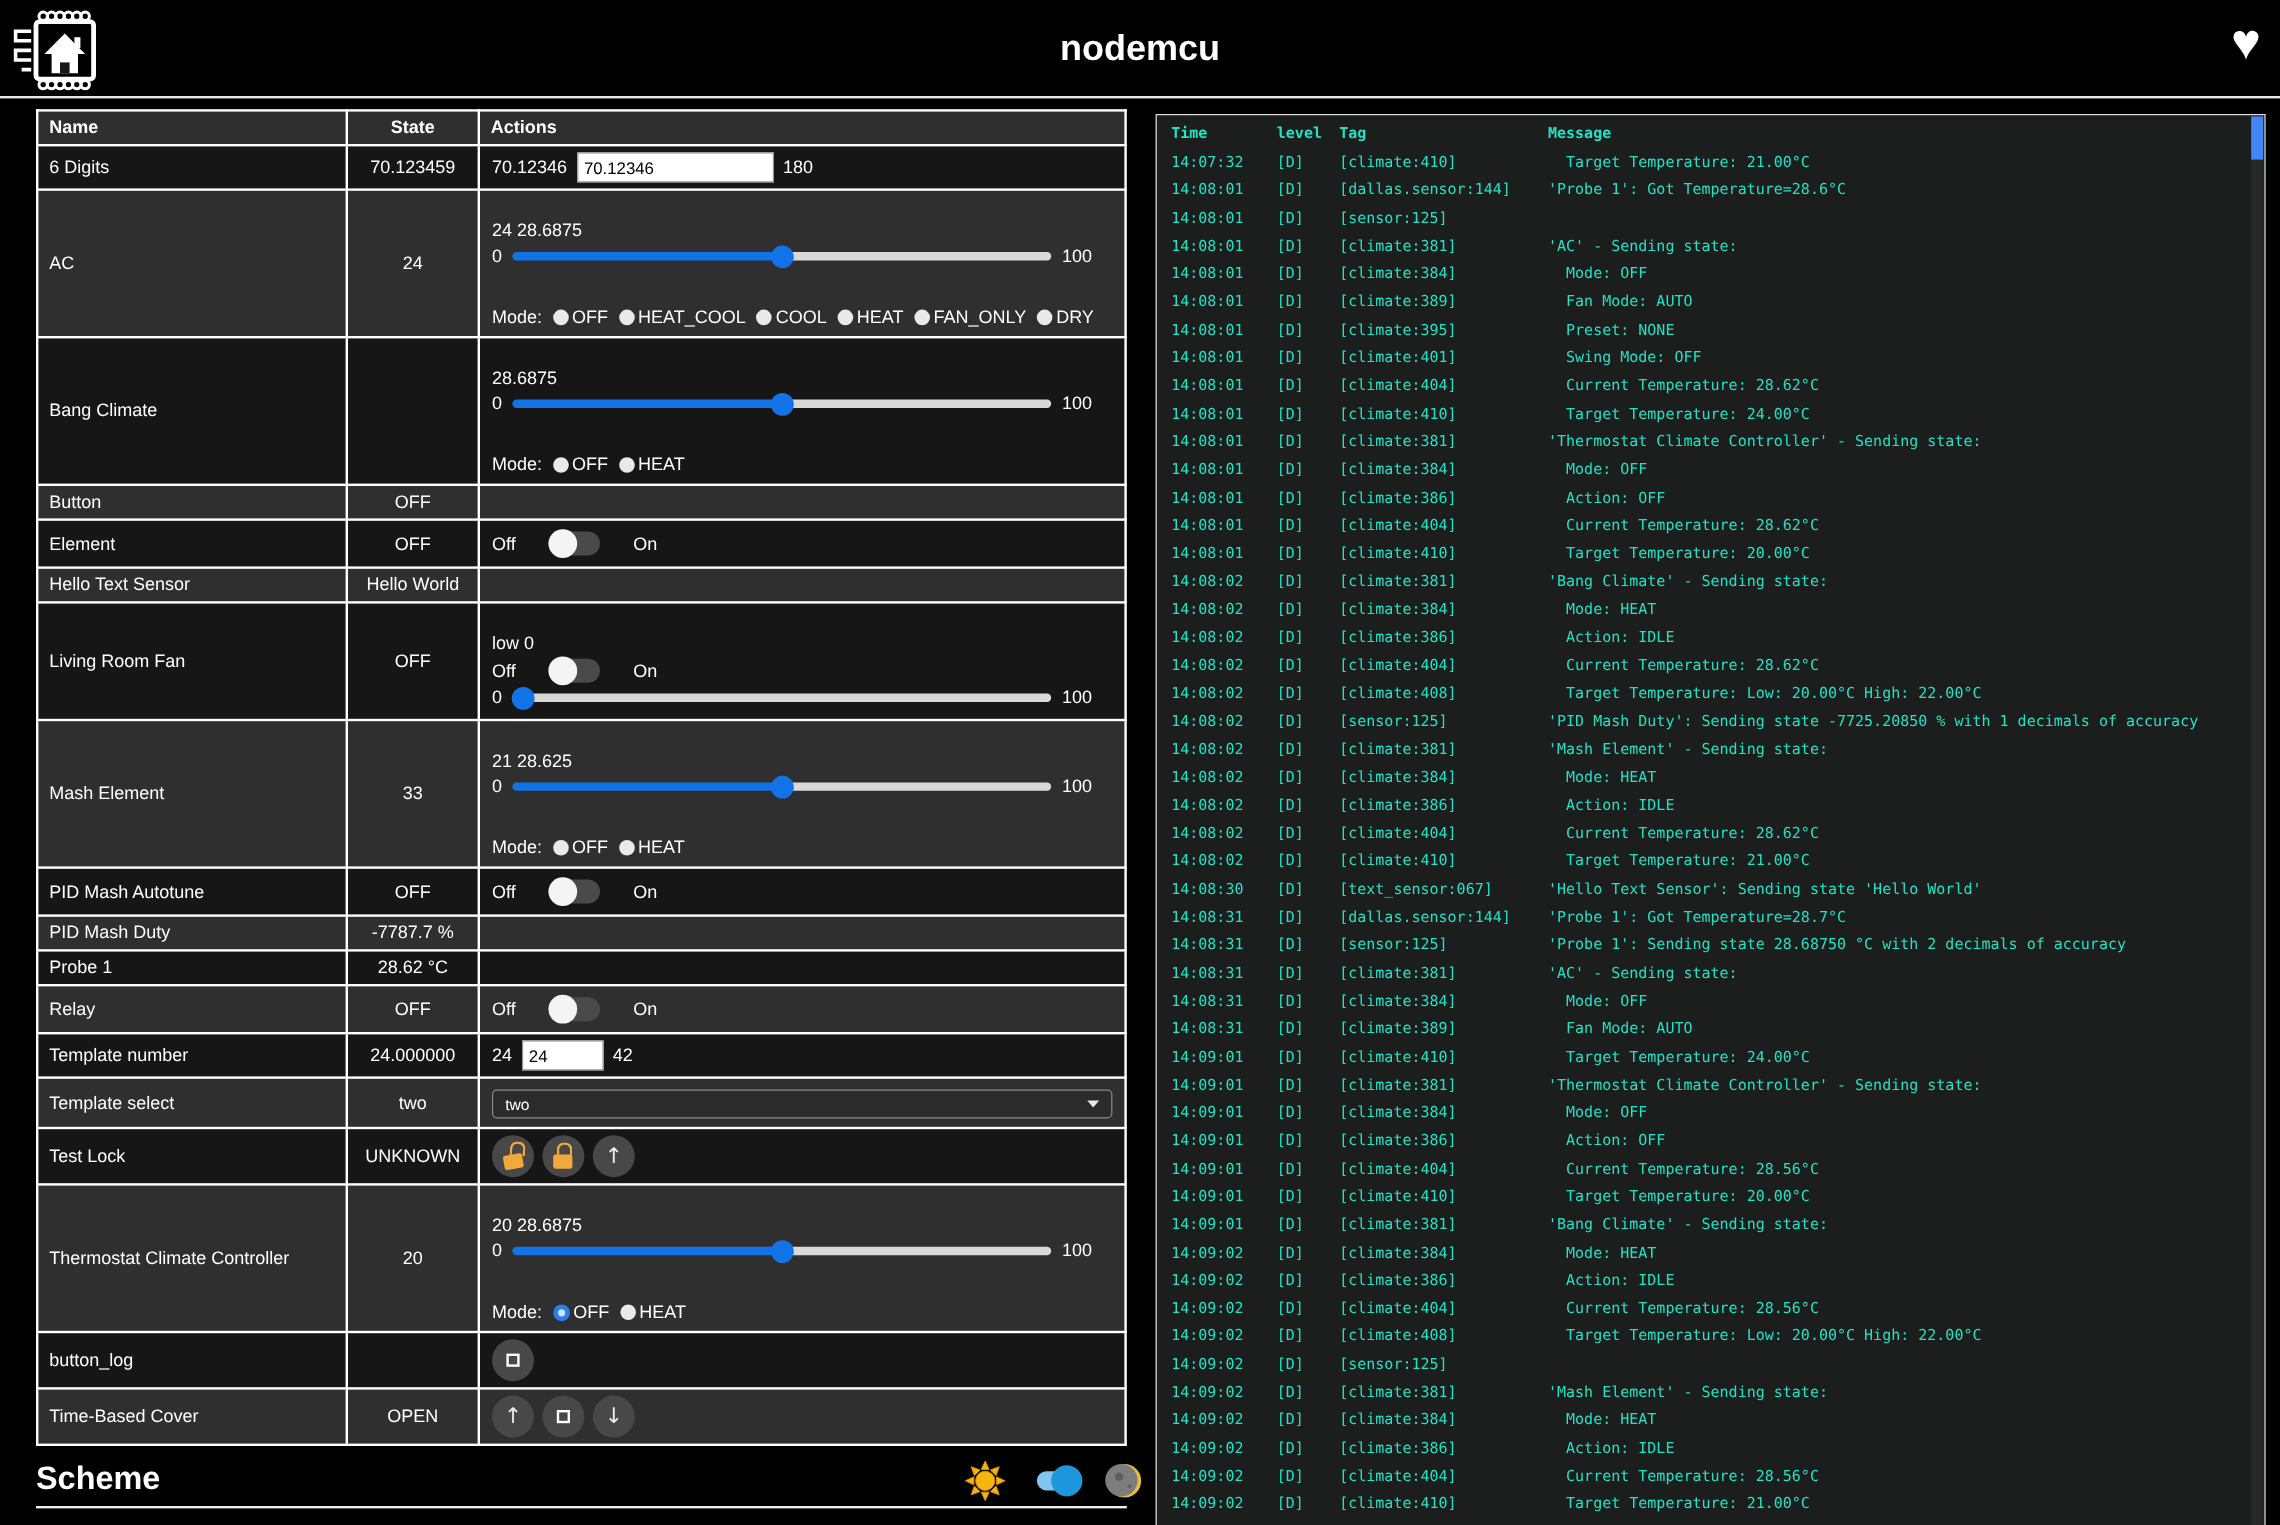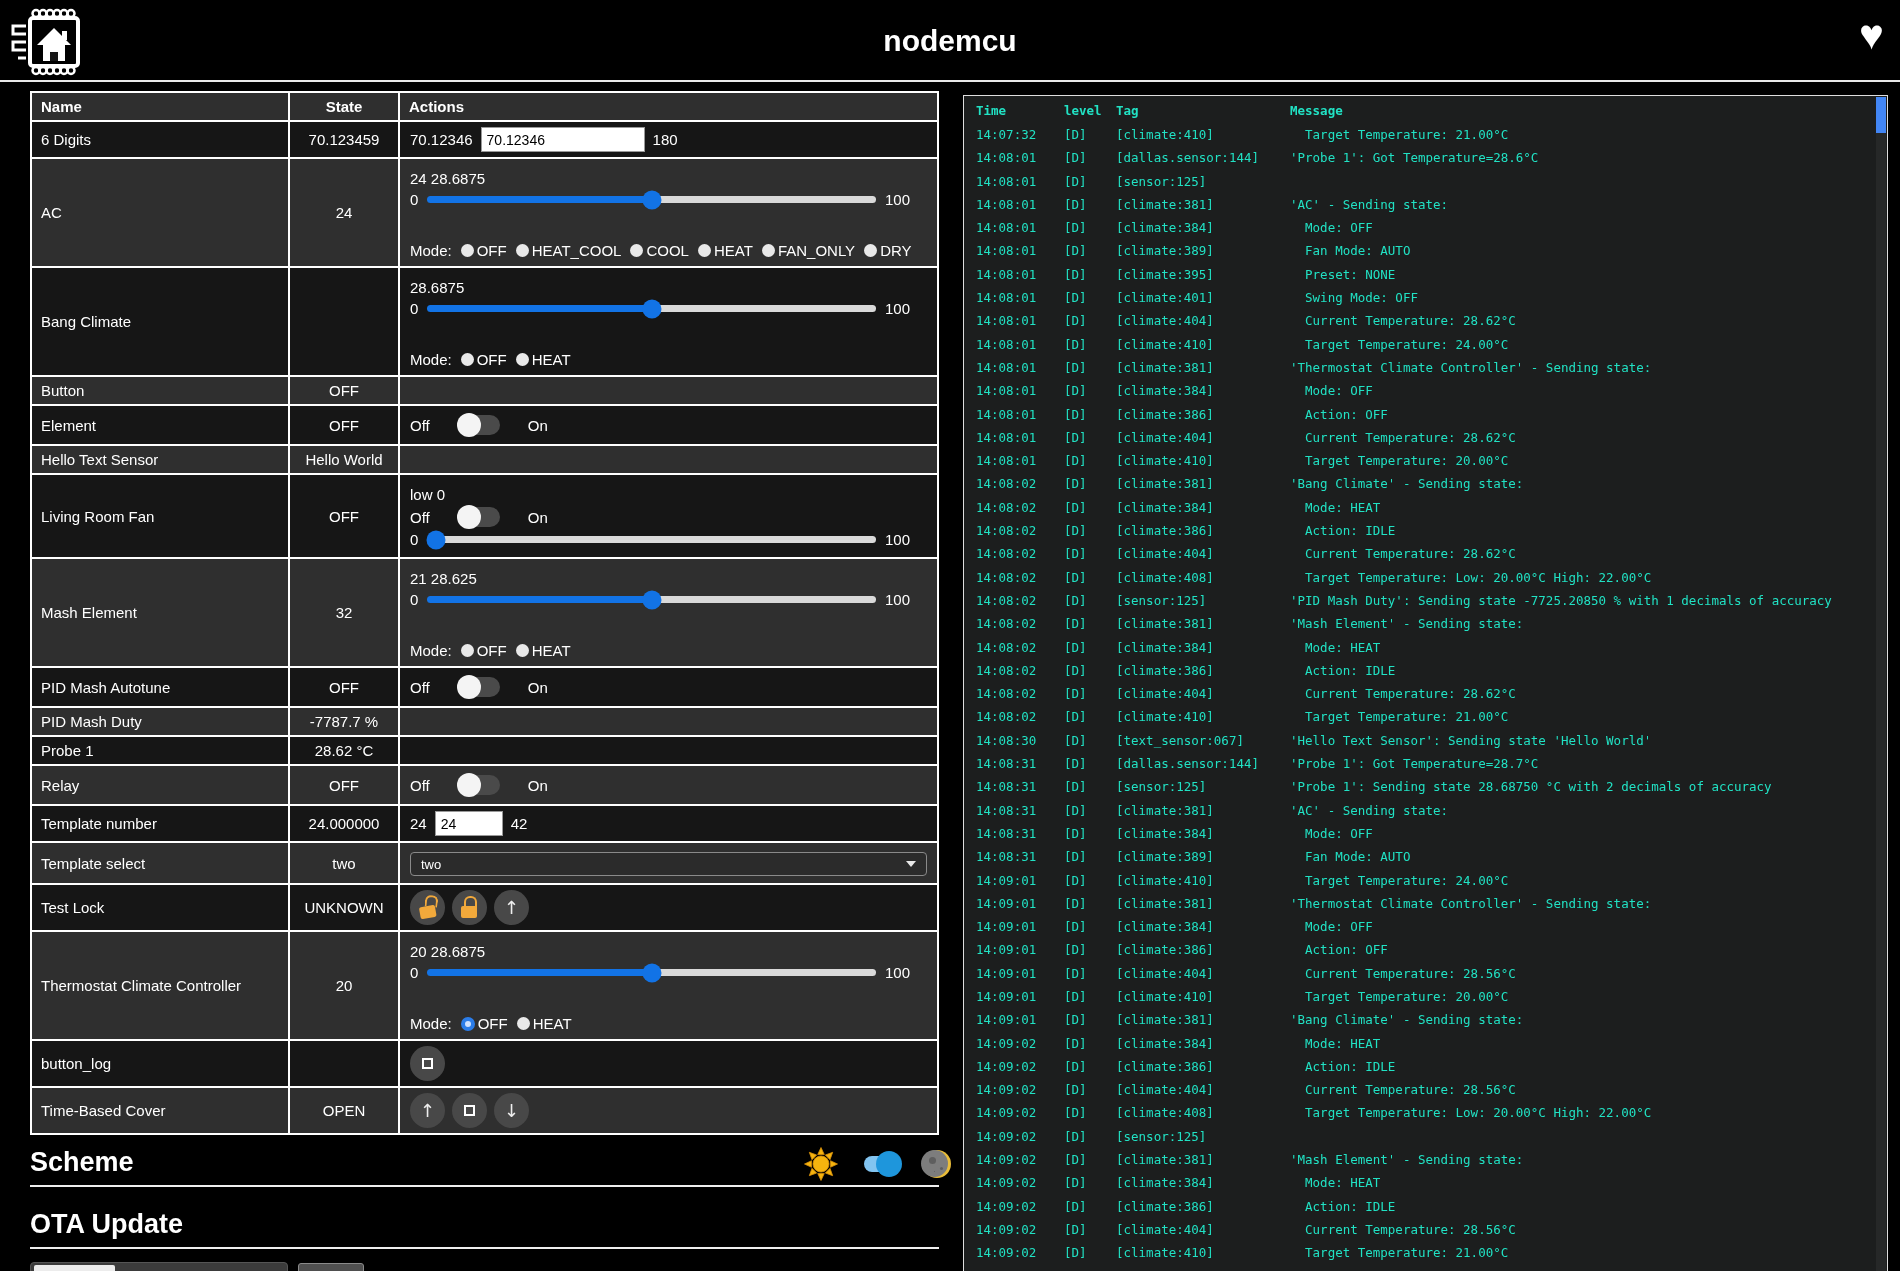--- a/index.html
+++ b/index.html
@@ -27,21 +27,21 @@
   .left-col{position:absolute;left:30px;top:91px;width:909px;}
   table.entities{width:100%;border-collapse:collapse;font-size:15px;table-layout:fixed;}
   table.entities th,table.entities td{border:2px solid #fff;}
   table.entities th{background:#2f2f2f;text-align:left;padding:5px 9px;font-weight:bold;}
   table.entities th.center{text-align:center;}
   tbody tr:nth-child(odd){background:#161616;}
   tbody tr:nth-child(even){background:#2f2f2f;}
   td.name{padding:5px 9px;}
   td.state{text-align:center;padding:5px 4px;}
   td.actions{padding:5px 10px;}
-  .value-line{font-size:15px;margin:6px 0 3px;}
+  .value-line{font-size:15px;margin:20px 0 3px;}
   .slider-row{display:flex;align-items:center;gap:9px;width:500px;margin:4px 0;}
   .slider{flex:1;height:7px;border-radius:4px;position:relative;background:#d9d9d9;}
   .slider .thumb{position:absolute;top:50%;width:19px;height:19px;border-radius:50%;
     background:var(--accent);transform:translate(-50%,-50%);}
   .mode-row{display:flex;align-items:center;gap:9px;margin-top:34px;margin-bottom:2px;}
   .mode-item{display:flex;align-items:center;gap:3px;}
   .radio{width:13px;height:13px;border-radius:50%;background:#e9e9e9;display:inline-block;}
   .radio.checked{width:14px;height:14px;border:4px solid #2b7de9;background:#cfe2ff;}
   .switch-row{display:flex;align-items:center;gap:28px;margin:4px 0;}
   .toggle{width:42px;height:20px;background:#4a4a4a;border-radius:10px;position:relative;flex:none;}
@@ -264,21 +264,21 @@
               <span>0</span>
               <div class="slider" style="background: linear-gradient(to right, rgb(18, 115, 230) 0%, rgb(18, 115, 230) 2%, rgb(217, 217, 217) 2%);">
                 <span class="thumb" style="left: 2%;"></span>
               </div>
               <span>100</span>
             </div>
           </td>
         </tr>
         <tr>
           <td class="name">Mash Element</td>
-          <td class="state">32</td>
+          <td class="state">33</td>
           <td class="actions">
             <div class="value-line">21 28.625</div>
             <div class="slider-row">
               <span>0</span>
               <div class="slider" style="background: linear-gradient(to right, rgb(18, 115, 230) 0%, rgb(18, 115, 230) 50%, rgb(217, 217, 217) 50%);">
                 <span class="thumb" style="left: 50%;"></span>
               </div>
               <span>100</span>
             </div>
             <div class="mode-row">

